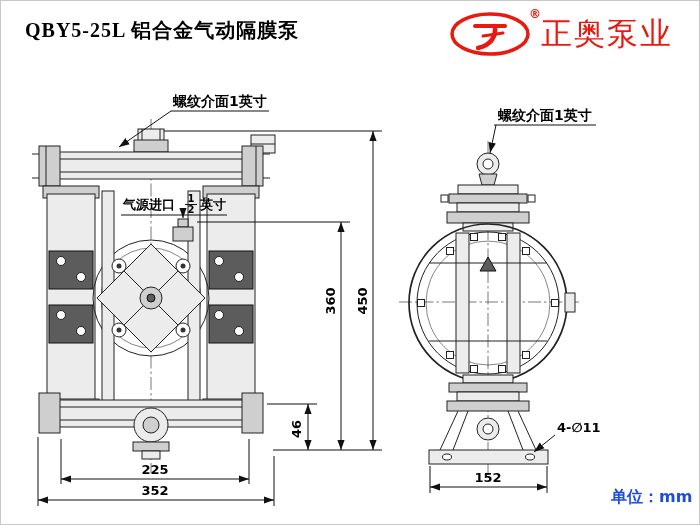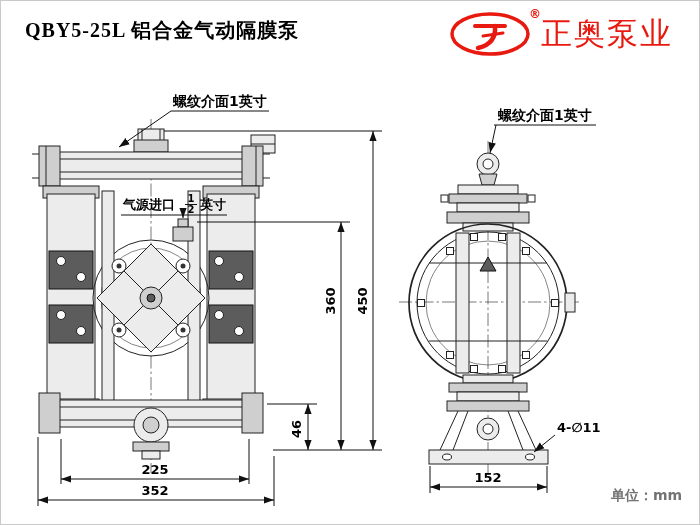--- a/index.html
+++ b/index.html
@@ -13,21 +13,21 @@
     font-family:"Liberation Serif","DejaVu Serif",serif;letter-spacing:1px;white-space:nowrap;
   }
   .logo{position:absolute;left:448px;top:6px;width:248px;height:52px;}
   .logo .mark{position:absolute;left:0;top:2px;}
   .logo .reg{position:absolute;left:80px;top:0px;font-size:12px;font-weight:bold;color:#e8190f;}
   .logo .brand{
     position:absolute;left:92px;top:6px;font-size:31px;font-weight:normal;color:#e8190f;
     letter-spacing:2px;white-space:nowrap;font-family:"DejaVu Sans",sans-serif;
   }
   .unit{
-    position:absolute;left:610px;top:486px;font-size:14px;font-weight:bold;color:#737373;white-space:nowrap;
+    position:absolute;left:610px;top:486px;font-size:16px;font-weight:bold;color:#1d4ed8;white-space:nowrap;
   }
   svg.drawing{position:absolute;left:0;top:0;}
   
   .ln{fill:none;stroke:#222;stroke-width:1;}
   .lt{fill:none;stroke:#222;stroke-width:1.7;}
   .fw{fill:#ffffff;stroke:#222;stroke-width:1;}
   .f1{fill:#ececec;stroke:#222;stroke-width:1;}
   .f2{fill:#cfcfcf;stroke:#222;stroke-width:1;}
   .f4{fill:#5c5c5c;stroke:#111;stroke-width:1;}
   .cl{fill:none;stroke:#555;stroke-width:0.8;stroke-dasharray:13 3 2.5 3;}

